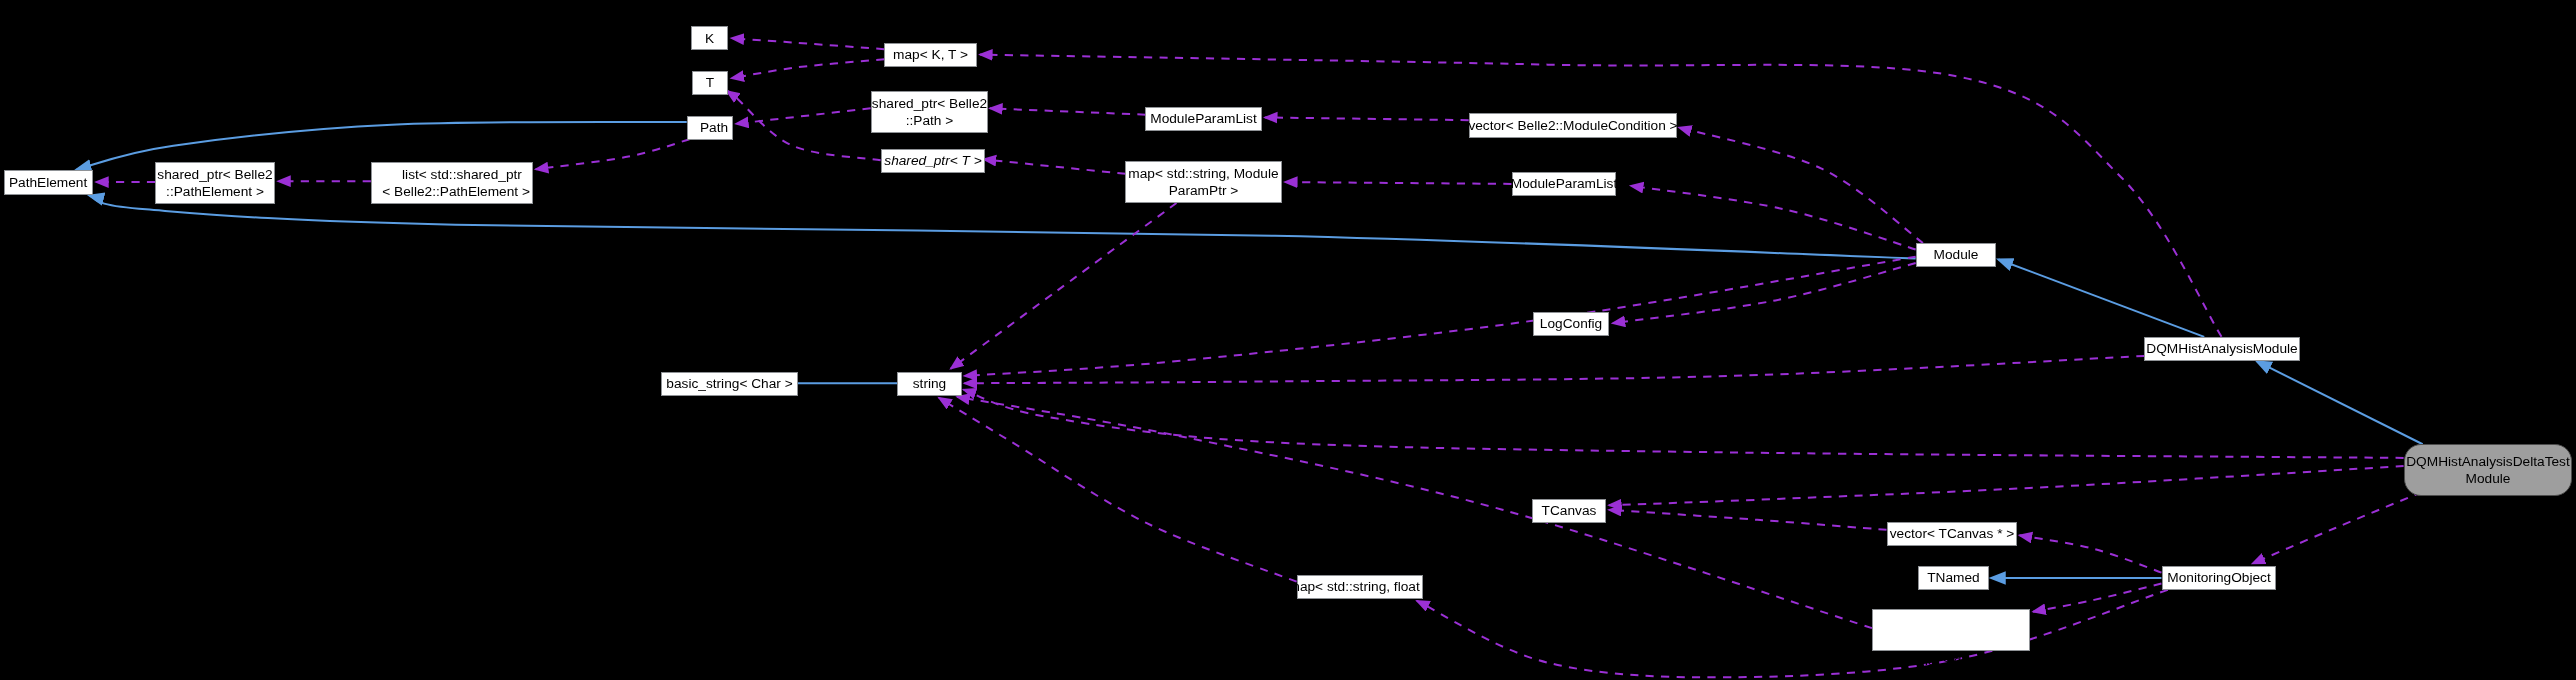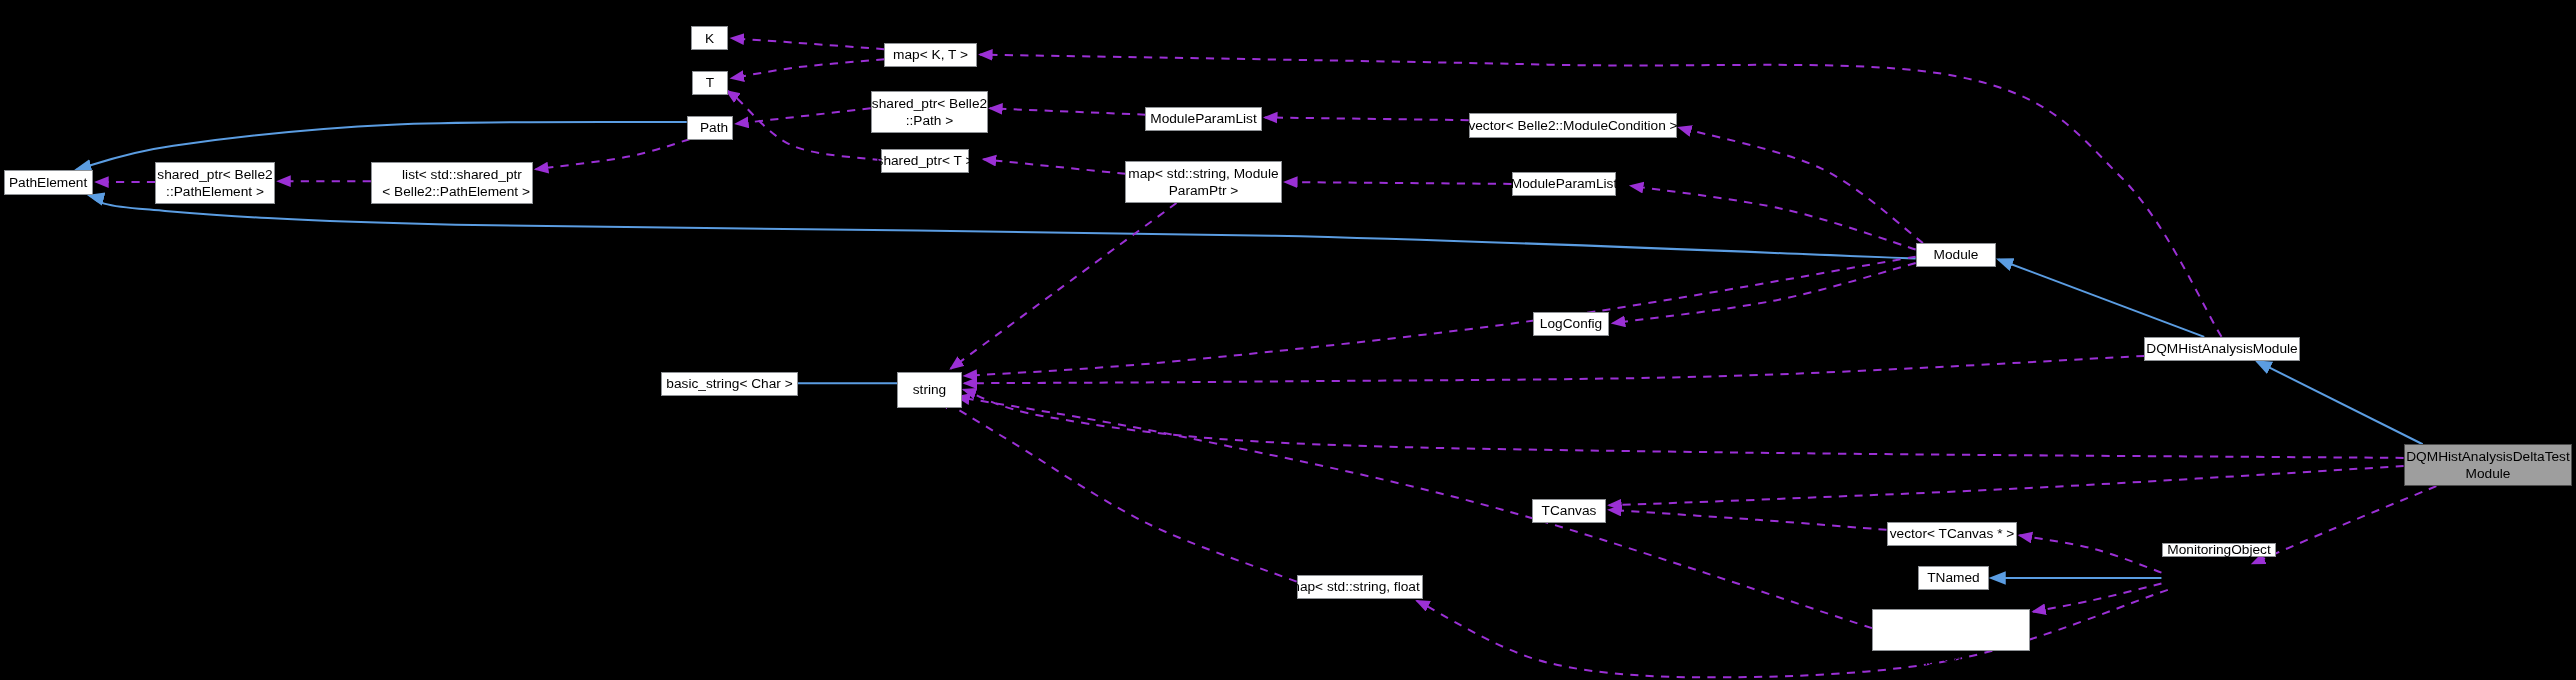--- a/index.html
+++ b/index.html
@@ -91,21 +91,21 @@
       <div class="node" style="left: 687px; top: 116px; width: 46px; height: 24px; padding-left: 8px;">
         <div class="nl">Path</div>
       </div>
       <div class="node" style="left: 884px; top: 43px; width: 93px; height: 24px;">
         <div class="nl">map&lt; K, T &gt;</div>
       </div>
       <div class="node" style="left: 871px; top: 91px; width: 117px; height: 42px;">
         <div class="nl">shared_ptr&lt; Belle2</div>
         <div class="nl">::Path &gt;</div>
       </div>
-      <div class="node" style="left: 881px; top: 149px; width: 88px; height: 24px;">
+      <div class="node" style="left: 881px; top: 149px; width: 104px; height: 24px; font-style: italic;">
         <div class="nl">shared_ptr&lt; T &gt;</div>
       </div>
       <div class="node" style="left: 1145px; top: 107px; width: 117px; height: 24px;">
         <div class="nl">ModuleParamList</div>
       </div>
       <div class="node" style="left: 1125px; top: 161px; width: 157px; height: 42px;">
         <div class="nl">map&lt; std::string, Module</div>
         <div class="nl">ParamPtr &gt;</div>
       </div>
       <div class="node" style="left: 1469px; top: 113px; width: 208px; height: 24.6px;">
@@ -119,37 +119,37 @@
       </div>
       <div class="node" style="left: 1533px; top: 312px; width: 76px; height: 24px;">
         <div class="nl">LogConfig</div>
       </div>
       <div class="node" style="left: 2144px; top: 337px; width: 156px; height: 24px;">
         <div class="nl">DQMHistAnalysisModule</div>
       </div>
       <div class="node" style="left: 641px; top: 372px; width: 137px; height: 24px; margin-left: 20px;">
         <div class="nl">basic_string&lt; Char &gt;</div>
       </div>
-      <div class="node" style="left: 897px; top: 372px; width: 65px; height: 36px;">
+      <div class="node" style="left: 897px; top: 372px; width: 65px; height: 24px;">
         <div class="nl">string</div>
       </div>
-      <div class="node node--highlighted" style="left: 2404px; top: 444px; width: 168px; height: 42px;">
+      <div class="node node--highlighted" style="left: 2404px; top: 444px; width: 168px; height: 52px; border-radius: 17px;">
         <div class="nl">DQMHistAnalysisDeltaTest</div>
         <div class="nl">Module</div>
       </div>
       <div class="node" style="left: 1532px; top: 499px; width: 74px; height: 24px;">
         <div class="nl">TCanvas</div>
       </div>
       <div class="node" style="left: 1887px; top: 522px; width: 130px; height: 24px;">
         <div class="nl">vector&lt; TCanvas * &gt;</div>
       </div>
       <div class="node" style="left: 1918px; top: 566px; width: 71px; height: 24px;">
         <div class="nl">TNamed</div>
       </div>
-      <div class="node" style="left: 2162px; top: 543px; width: 114px; height: 14px;">
+      <div class="node" style="left: 2162px; top: 566px; width: 114px; height: 24px;">
         <div class="nl">MonitoringObject</div>
       </div>
       <div class="node" style="left: 1297px; top: 575px; width: 126px; height: 24px;">
         <div class="nl">map&lt; std::string, float &gt;</div>
       </div>
       <div class="node" style="left: 1872px; top: 609px; width: 158px; height: 42px; gap: 44px;">
         <div class="nl">vector&lt; std::pair&lt;</div>
         <div class="nl">std::string, std::string &gt; &gt;</div>
       </div>
     </div>

